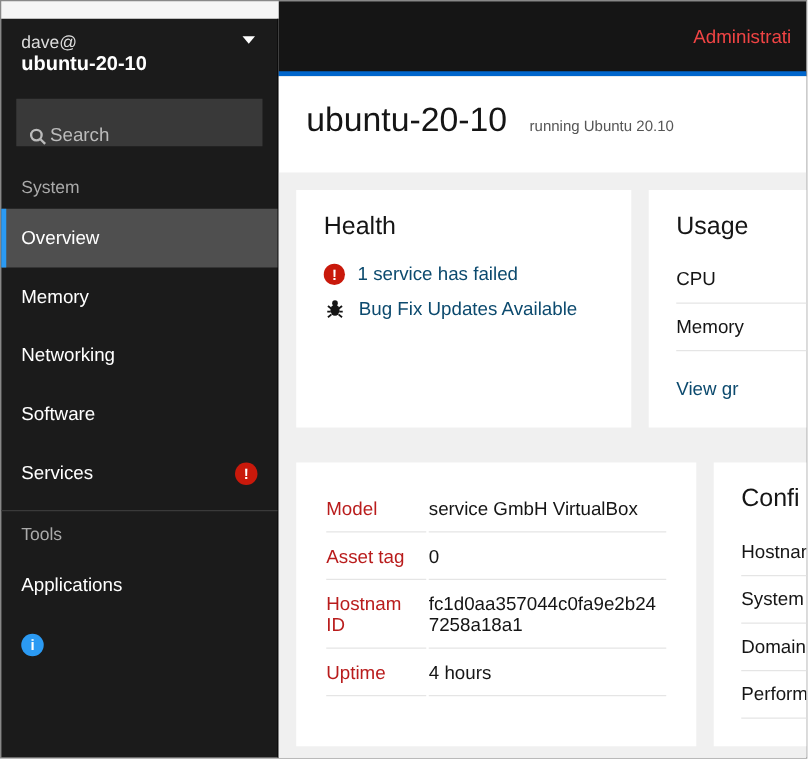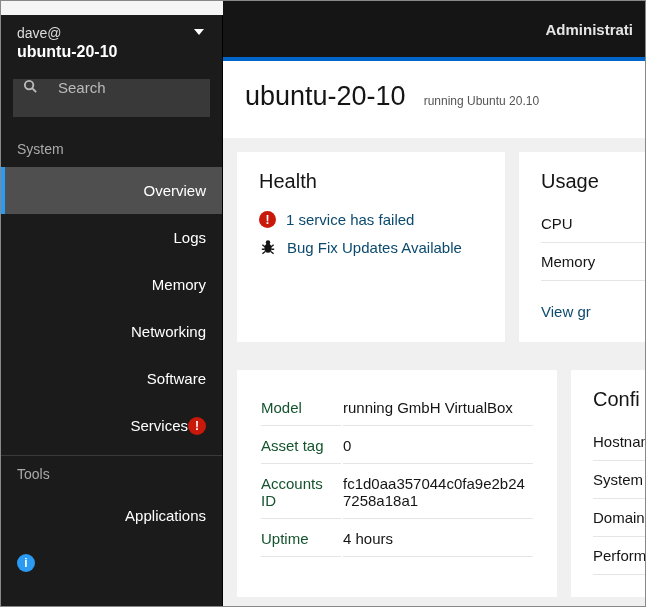--- a/index.html
+++ b/index.html
@@ -39,23 +39,23 @@
     width: 0; height: 0;
     border-left: 5px solid transparent;
     border-right: 5px solid transparent;
     border-top: 6px solid #fff;
   }
   .search-wrap { padding: 6px 12px 14px 12px; }
   .search-box {
     background: #393939;
     height: 38px;
     display: flex;
-    align-items: flex-start;
+    align-items: flex-end;
     padding: 0 10px;
-    gap: 20px;
+    gap: 2px;
   }
   .search-box input {
     background: transparent;
     border: none;
     outline: none;
     color: #ccc;
     font-size: 15px;
     width: 100%;
   }
   .search-box input::placeholder { color: #bbb; }
@@ -73,21 +73,21 @@
     display: flex;
     align-items: center;
     justify-content: space-between;
     padding: 0 16px;
     height: 47px;
     font-size: 15px;
     color: #fff;
     cursor: pointer;
     position: relative;
   }
-  .nav-item .label { flex: 1; text-align: right; }
+  .nav-item .label { flex: 1; }
   .nav-item.active {
     background: #4f4f4f;
   }
   .nav-item.active::before {
     content: "";
     position: absolute;
     left: 0; top: 0; bottom: 0;
     width: 4px;
     background: #2b9af3;
   }
@@ -105,27 +105,26 @@
     flex: 1;
     display: flex;
     flex-direction: column;
     min-width: 0;
     background: #fff;
   }
   .topbar {
     background: #151515;
     height: 60px;
     border-bottom: 4px solid #0066cc;
-    color: #e5e5e5;
+    color: #ef4444;
     display: flex;
     align-items: center;
     justify-content: flex-end;
     padding: 0 12px;
     font-size: 15px;
-    font-weight: bold;
   }
   .content {
     flex: 1;
     overflow: hidden;
     background: #fff;
   }
   .page-header {
     padding: 20px 22px 26px 22px;
     display: flex;
     align-items: baseline;
@@ -178,21 +177,21 @@
   .bug-icon { width: 18px; height: 18px; display: flex; align-items: center; justify-content: center; }
   .usage-row, .config-row {
     padding: 10px 0;
     border-bottom: 1px solid #e5e5e5;
     font-size: 15px;
     color: #151515;
   }
   .view-link { margin-top: 22px; font-size: 15px; }
   .kv-table { width: 100%; font-size: 15px; }
   .kv-table td { padding: 9px 0; vertical-align: top; border-bottom: 1px solid #e5e5e5; }
-  .kv-table td.key { width: 80px; color: #14532d; padding-right: 8px; }
+  .kv-table td.key { width: 80px; color: #b91c1c; padding-right: 8px; }
   .kv-table td.val { color: #151515; word-break: break-all; }
 </style>
 </head>
 <body>
 
 <div class="root">
 
   <div class="sidebar">
     <div class="host-header">
       <div class="user">dave@</div>
@@ -207,23 +206,20 @@
             <line x1="10" y1="10" x2="14" y2="14" stroke="#bbb" stroke-width="2"></line>
           </svg>
         </span>
         <input type="text" placeholder="Search" style="">
       </div>
     </div>
 
     <div class="section-label">System</div>
     <div class="nav-item active">
       <span class="label">Overview</span>
-    </div>
-    <div class="nav-item">
-      <span class="label">Logs</span>
     </div>
     <div class="nav-item">
       <span class="label">Memory</span>
     </div>
     <div class="nav-item">
       <span class="label">Networking</span>
     </div>
     <div class="nav-item">
       <span class="label">Software</span>
     </div>
@@ -285,28 +281,28 @@
         </div>
       </div>
 
       <div class="cards-row">
 
         <div class="card sysinfo-card">
           <table class="kv-table">
             <tbody>
                 <tr>
               <td class="key">Model</td>
-              <td class="val">running GmbH VirtualBox</td>
+              <td class="val">service GmbH VirtualBox</td>
             </tr>
             <tr>
               <td class="key">Asset tag</td>
               <td class="val">0</td>
             </tr>
             <tr>
-              <td class="key">Accounts ID</td>
+              <td class="key">Hostnam ID</td>
               <td class="val">fc1d0aa357044c0fa9e2b247258a18a1</td>
             </tr>
             <tr>
               <td class="key">Uptime</td>
               <td class="val">4 hours</td>
             </tr>
           </tbody>
             </table>
         </div>
 

